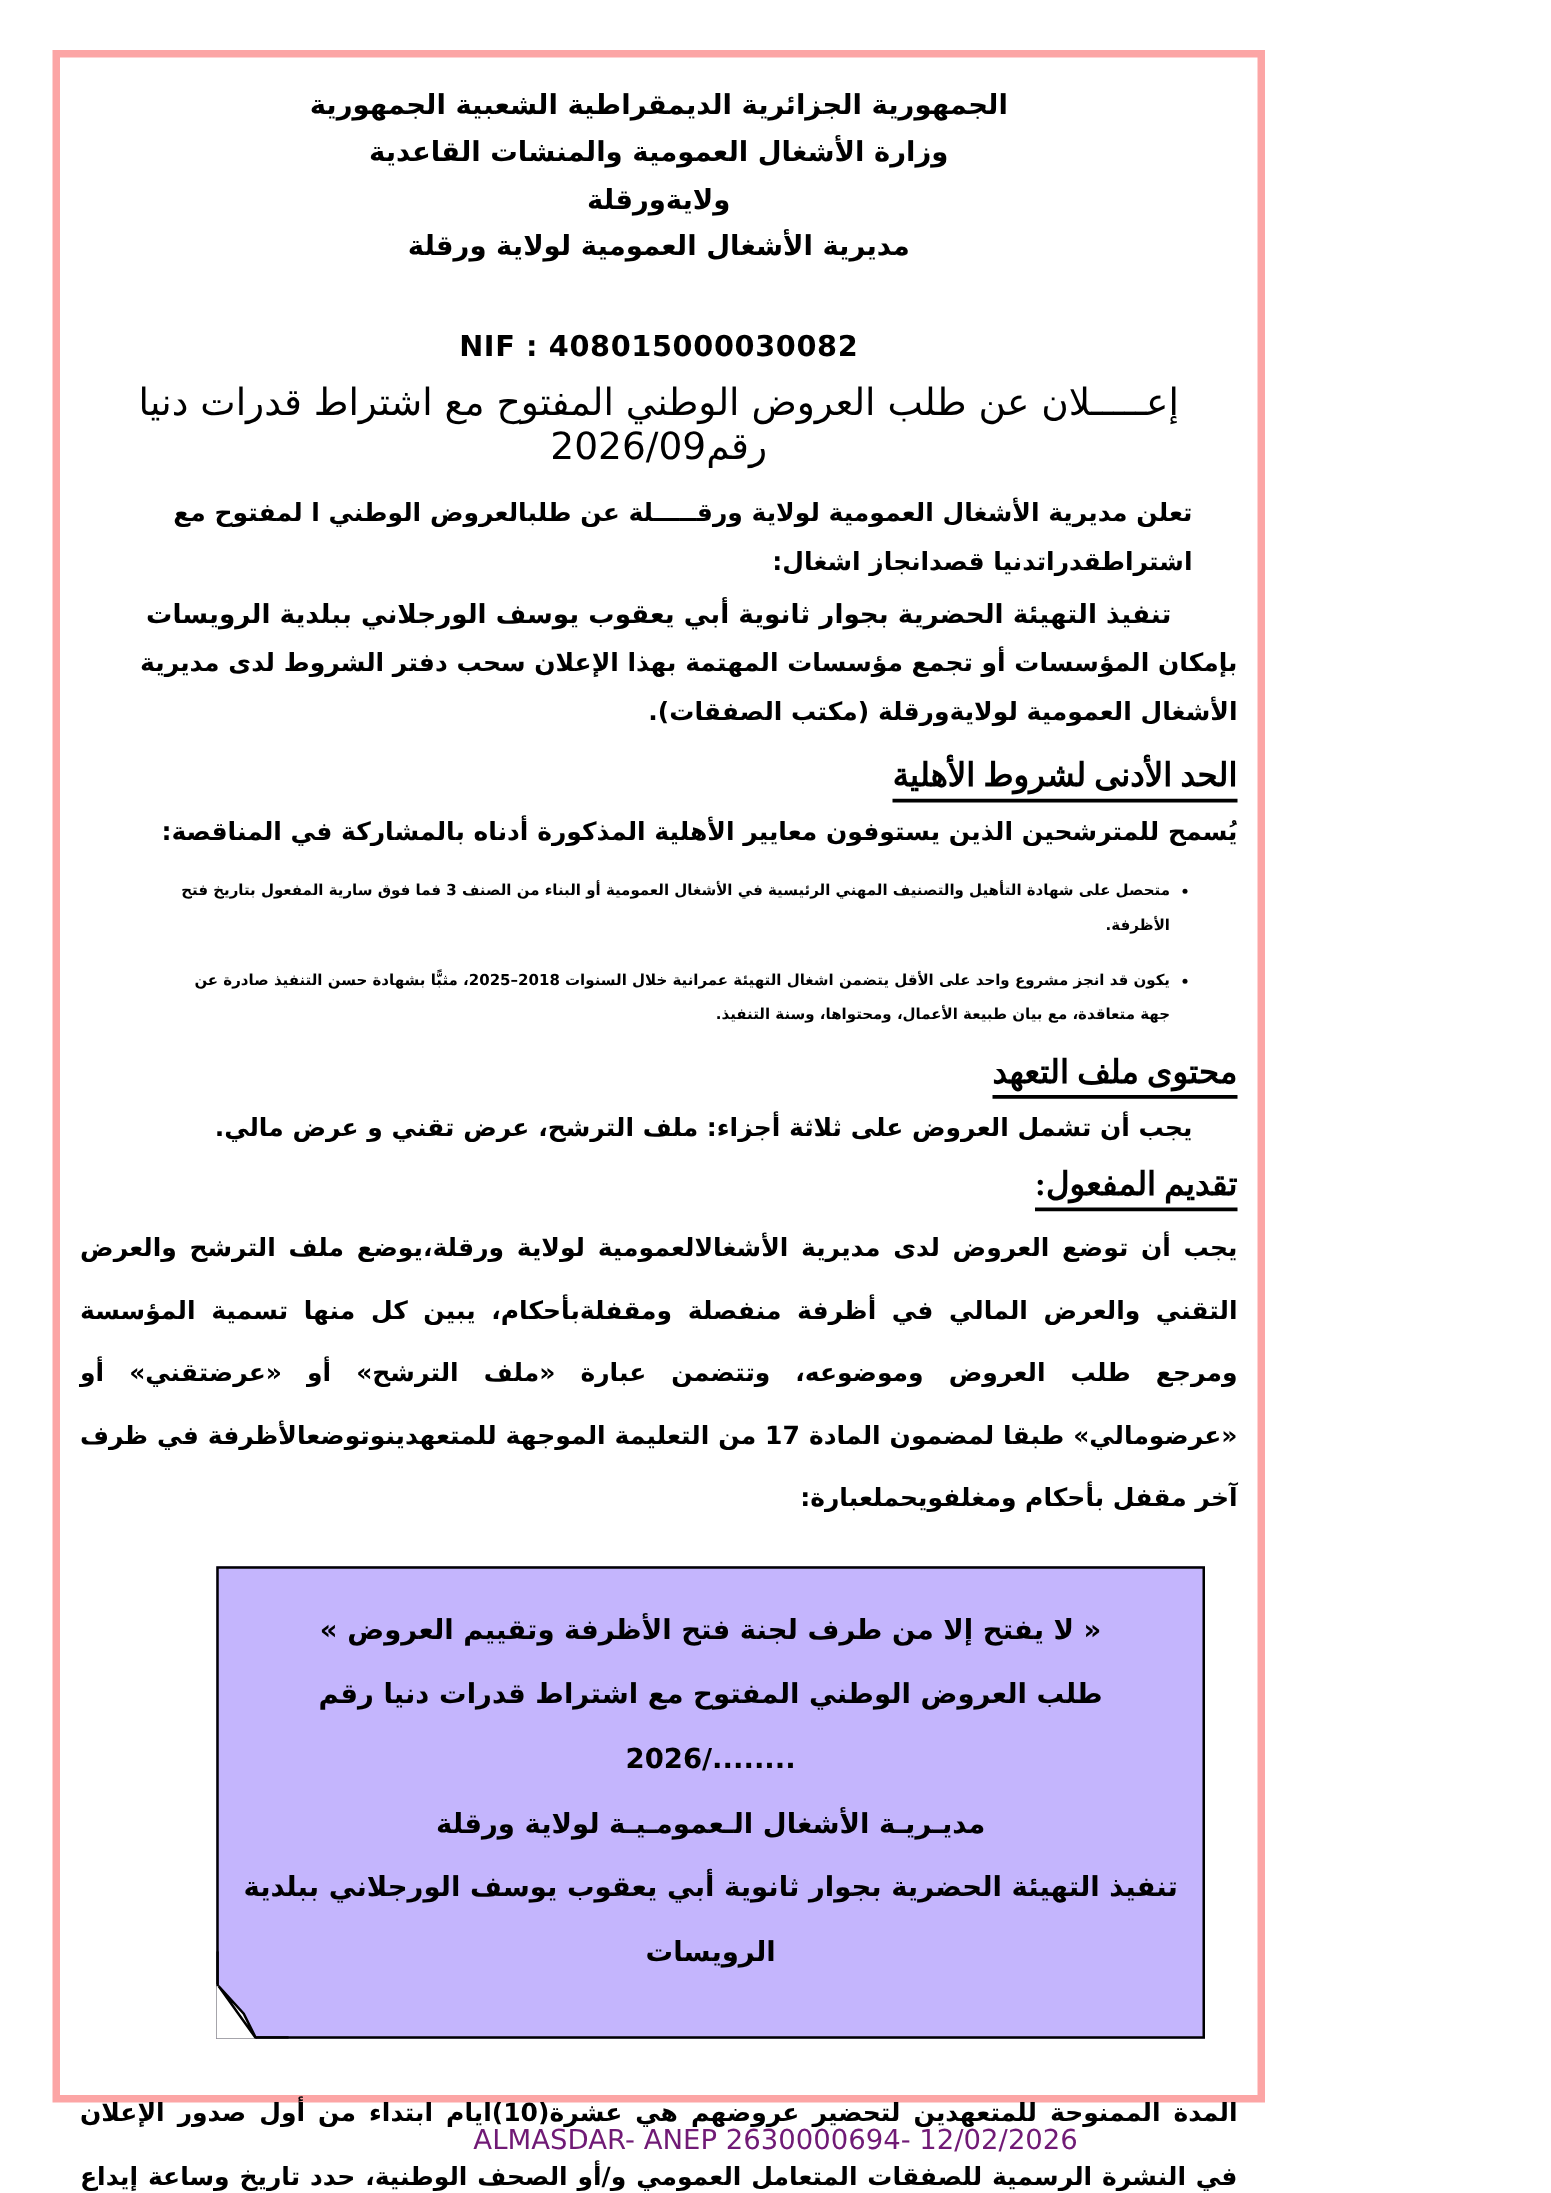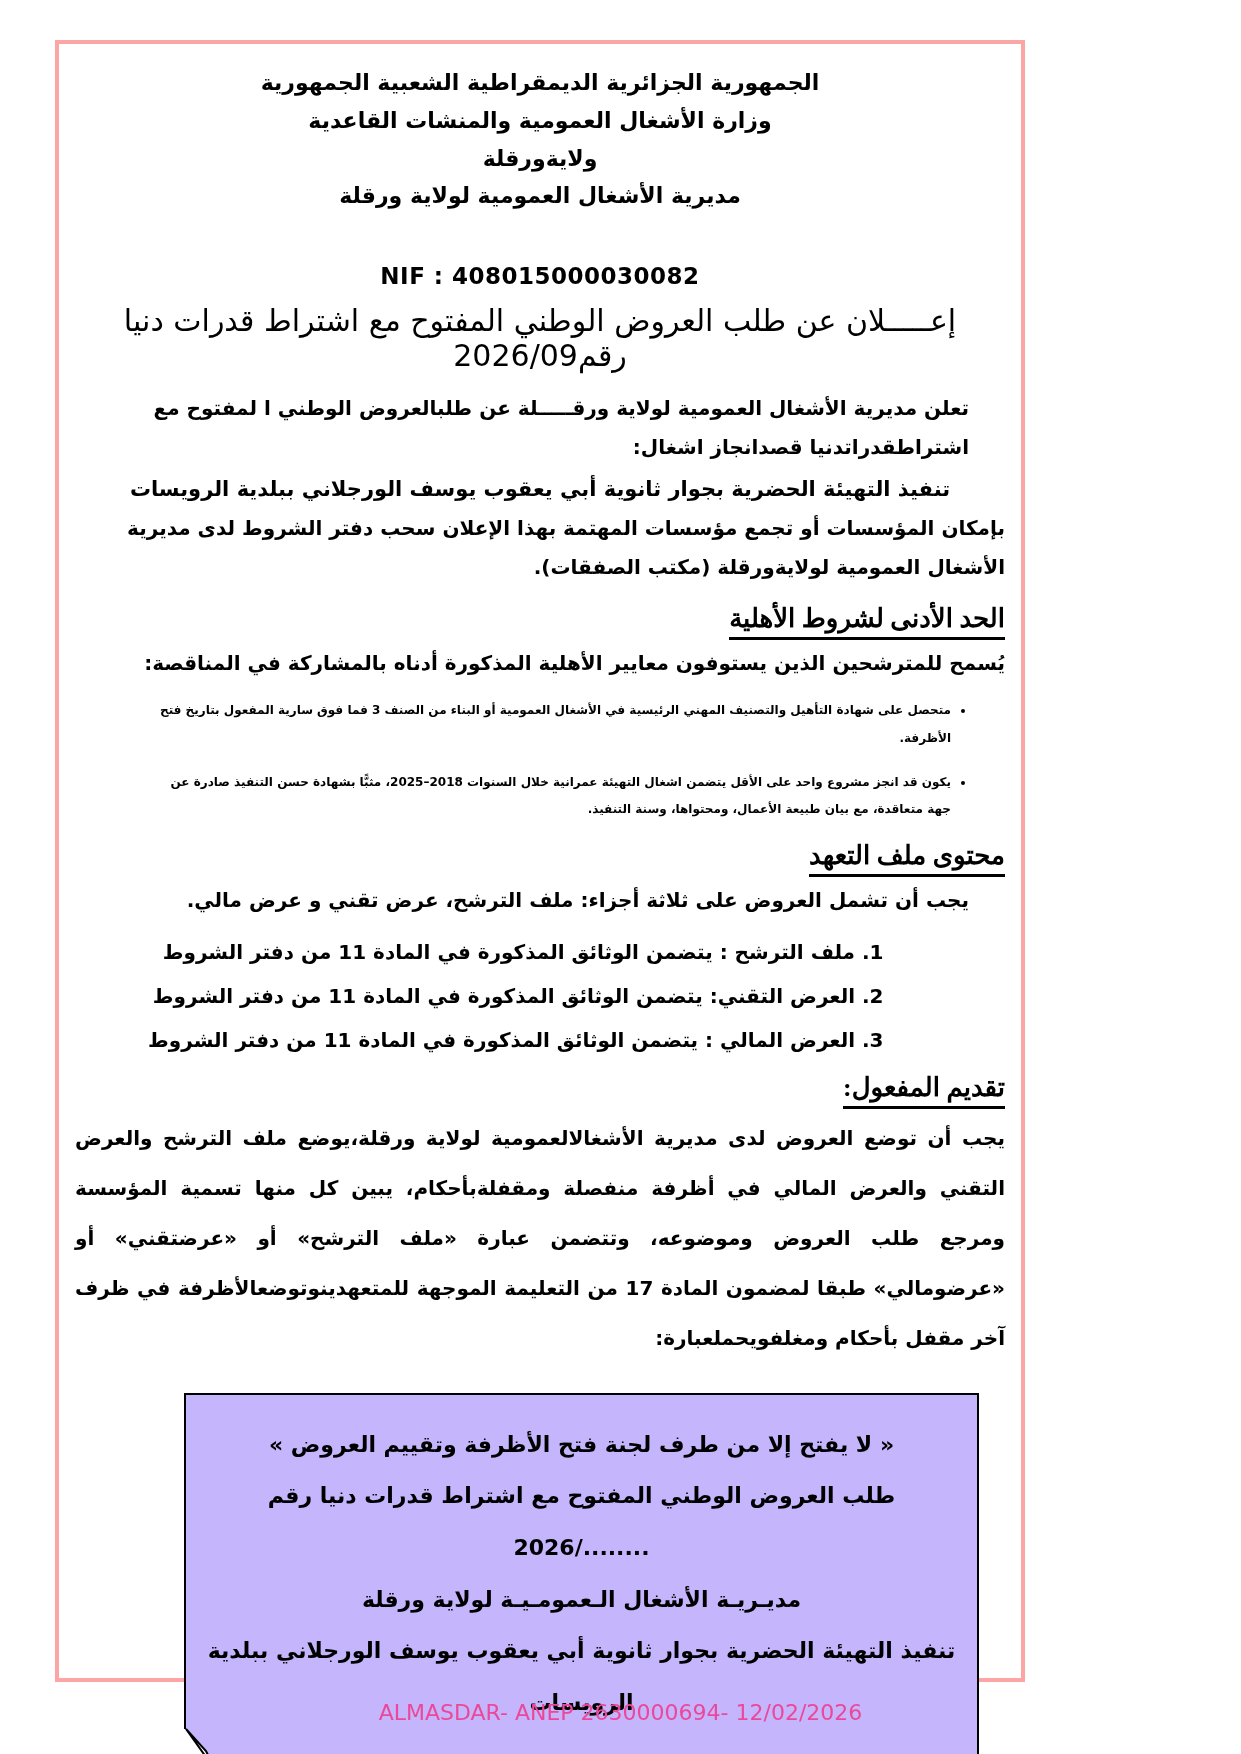--- a/index.html
+++ b/index.html
@@ -1,40 +1,40 @@
 <!DOCTYPE html>
 <html lang="ar"><head>
 <meta charset="utf-8">
 <style>
   html,body{margin:0;padding:0;background:#ffffff;}
   .page{position:relative;width:1241px;height:1754px;background:#fff;color:#000;
         font-family:"DejaVu Sans",sans-serif;overflow:hidden;}
-  .frame{position:absolute;left:55px;top:40px;width:970px;height:1642px;
-         border:4px solid #fca5a5;box-sizing:border-box;padding:20px 16px 0 16px;direction:rtl;}
+  .frame{position:absolute;left:42px;top:40px;width:970px;height:1642px;
+         border:6px solid #fca5a5;box-sizing:border-box;padding:20px 16px 0 16px;direction:rtl;}
   .center{text-align:center;}
   .hdr-line{font-size:22px;font-weight:bold;line-height:1.72;}
   .nif{margin-top:48px;font-size:23px;font-weight:bold;letter-spacing:.5px;}
   .title{margin-top:14px;font-size:30px;font-weight:normal;}
   .para{font-size:20px;font-weight:bold;text-align:right;line-height:1.95;margin:12px 0 0;}
   .indent{padding-right:36px;margin-top:16px;}
   .proj{margin-top:10px;font-size:21px;font-weight:bold;text-align:center;}
   .sec-head{margin:16px 0 4px;font-size:26px;font-weight:bold;text-align:right;}
   .sec-head .ul{display:inline-block;border-bottom:3px solid #000;padding-bottom:3px;font-family:Liberation Serif, serif;}
   ul.bullets{margin:14px 0 0;padding:0 54px 0 70px;list-style:disc;}
   ul.bullets li{font-size:12px;font-weight:bold;line-height:2.3;margin-bottom:16px;text-align:right;}
   ol.parts{margin:10px 0 0;padding:0 150px 0 0;}
   ol.parts li{font-size:20px;font-weight:bold;line-height:2.2;text-align:right;}
   .just{text-align:justify;}
   .envelope{position:relative;margin:30px 26px 34px 109px;border:2px solid #000;
             padding:24px 12px 40px;text-align:center;background:#c4b5fd;}
   .envelope .env-line{font-size:22px;font-weight:bold;line-height:2.35;}
   .fold{position:absolute;left:-2px;bottom:-2px;width:58px;height:70px;}
   .notes{font-size:20px;font-weight:bold;line-height:2.2;}
   .footer{position:absolute;left:0;top:1700px;width:100%;text-align:center;
-          font-size:22px;color:#ec4899;font-family:"DejaVu Sans",sans-serif;}
+          font-size:22px;color:#701a75;font-family:"DejaVu Sans",sans-serif;}
 </style>
 </head>
 <body>
 
 <div class="page">
   <div class="frame">
 
     <div class="center">
       <div class="hdr-line">الجمهورية الجزائرية الديمقراطية الشعبية الجمهورية</div>
       <div class="hdr-line">وزارة الأشغال العمومية والمنشات القاعدية</div>
@@ -60,25 +60,20 @@
     <ul class="bullets">
       <li>متحصل على شهادة التأهيل والتصنيف المهني الرئيسية في الأشغال العمومية أو البناء من الصنف 3 فما فوق سارية المفعول بتاريخ فتح الأظرفة.</li>
       <li>يكون قد انجز مشروع واحد على الأقل يتضمن اشغال التهيئة عمرانية خلال السنوات 2018–2025، مثبًّا بشهادة حسن التنفيذ صادرة عن جهة متعاقدة، مع بيان طبيعة الأعمال، ومحتواها، وسنة التنفيذ.</li>
     </ul>
 
     <div class="sec-head" style="margin-top:0">
       <span class="ul">محتوى ملف التعهد</span>
     </div>
     <p class="para indent" style="margin-top:2px">يجب أن تشمل العروض على ثلاثة أجزاء: ملف الترشح، عرض تقني و عرض مالي.</p>
 
-    <ol class="parts">
-      <li>ملف الترشح : يتضمن الوثائق المذكورة في المادة 11 من دفتر الشروط</li>
-      <li>العرض التقني: يتضمن الوثائق المذكورة في المادة 11 من دفتر الشروط</li>
-      <li>العرض المالي : يتضمن الوثائق المذكورة في المادة 11 من دفتر الشروط</li>
-    </ol>
 
     <div class="sec-head" style="margin-top:10px">
       <span class="ul">تقديم المفعول:</span>
     </div>
     <p class="para just" style="margin-top:4px;line-height:2.5">يجب أن توضع العروض لدى مديرية الأشغالالعمومية لولاية ورقلة،يوضع ملف الترشح والعرض التقني والعرض المالي في أظرفة منفصلة ومقفلةبأحكام، يبين كل منها تسمية المؤسسة ومرجع طلب العروض وموضوعه، وتتضمن عبارة «ملف الترشح» أو «عرضتقني» أو «عرضومالي» طبقا لمضمون المادة 17 من التعليمة الموجهة للمتعهدينوتوضعالأظرفة في ظرف آخر مقفل بأحكام ومغلفويحملعبارة:</p>
 
     <div class="envelope">
       <div class="env-line">« لا يفتح إلا من طرف لجنة فتح الأظرفة وتقييم العروض »</div>
       <div class="env-line">طلب العروض الوطني المفتوح مع اشتراط قدرات دنيا رقم ......../2026</div>
       <div class="env-line">مديـريـة الأشغال الـعمومـيـة لولاية ورقلة</div>

